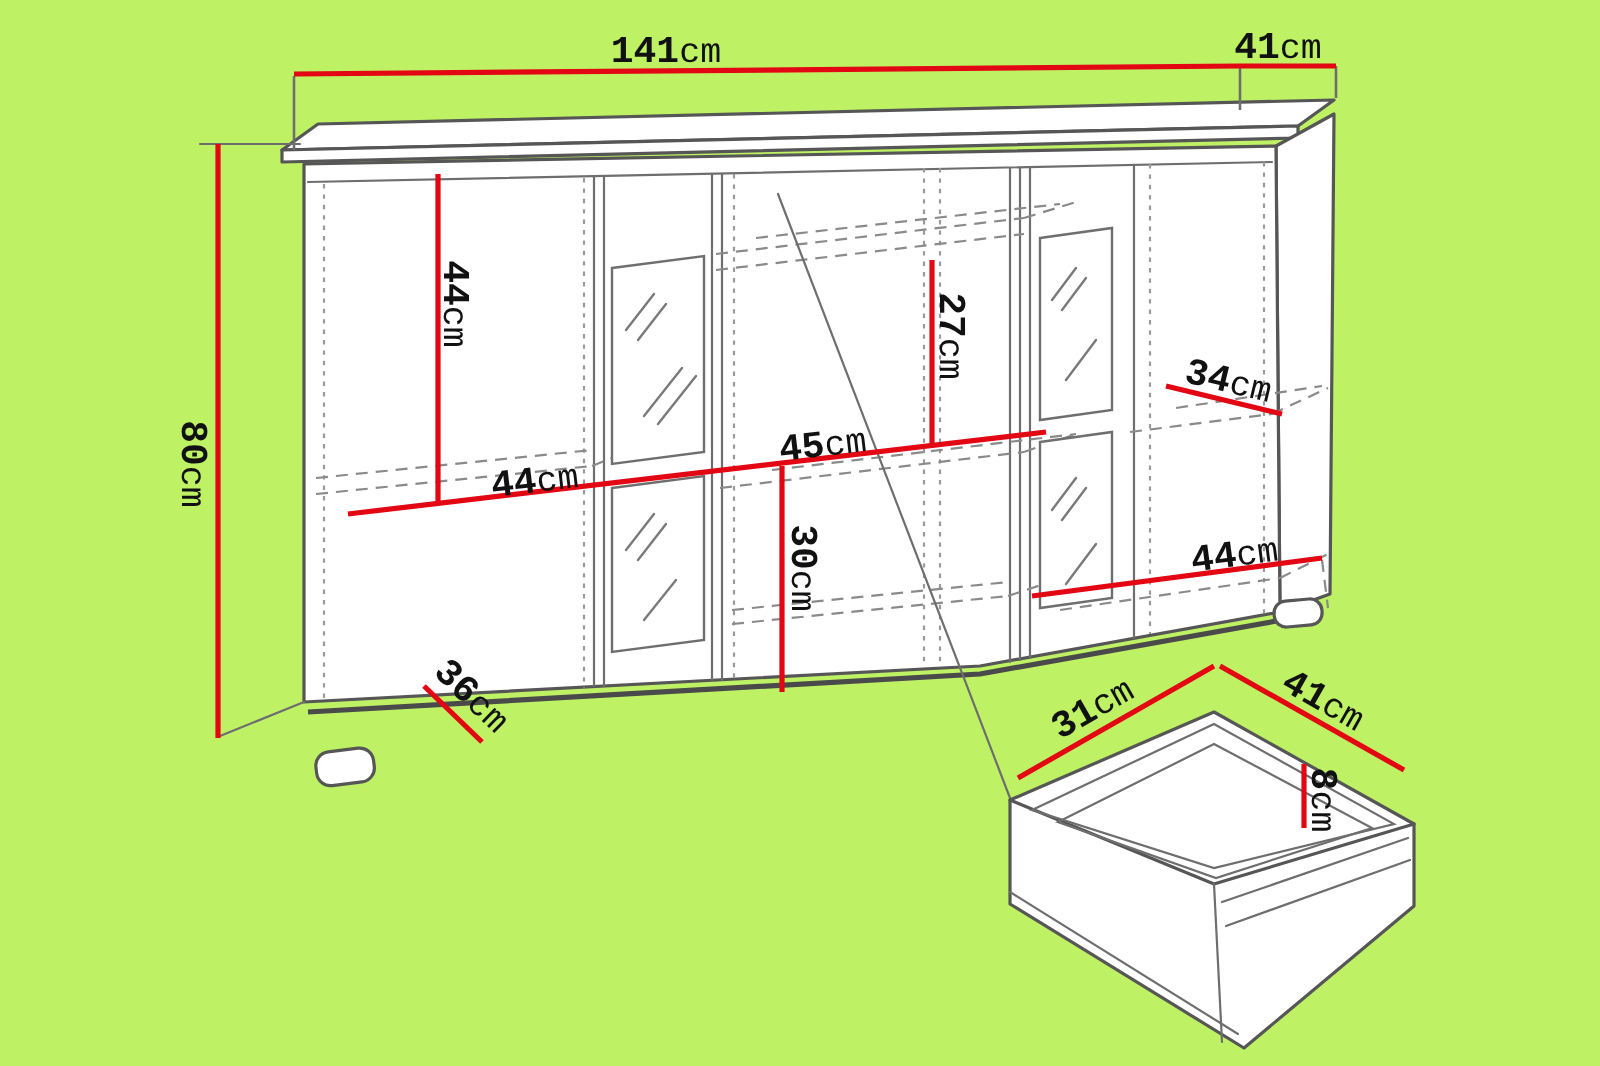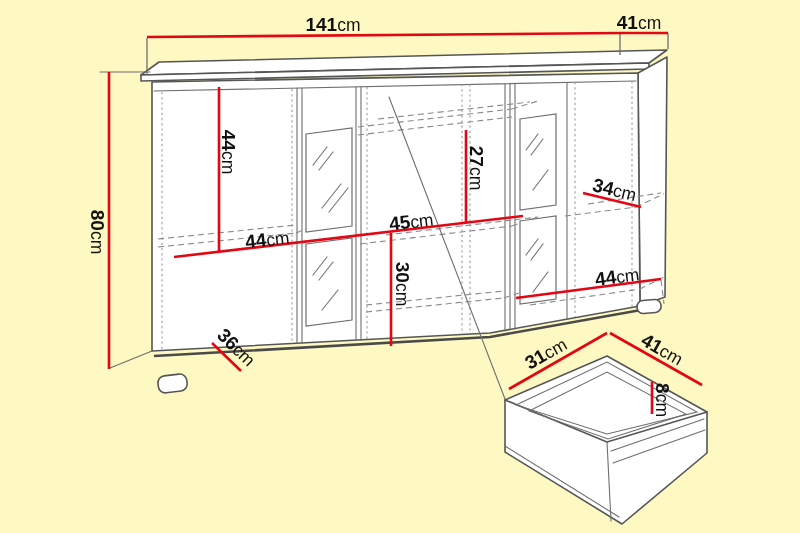--- a/index.html
+++ b/index.html
@@ -1,20 +1,20 @@
 <!DOCTYPE html>
 <html><head>
 <meta charset="utf-8">
 <style>
   html,body{margin:0;padding:0;background:#ffffff;}
   .stage{
     position:relative;
     width:800px;height:533px;
-    background:#fef9c3;
-    font-family:Liberation Sans, sans-serif;
+    background:#bef264;
+    font-family:Liberation Mono, monospace;
     overflow:hidden;
   }
   svg{display:block;}
   .dim-text{fill:#111111;font-size:19px;font-weight:bold;letter-spacing:0px;}
   .dim-text .unit{font-weight:normal;font-size:17.5px;}
   .outline{stroke:#565656;stroke-width:1.6;fill:none;stroke-linejoin:round;stroke-linecap:round;}
   .outline-fill{stroke:#565656;stroke-width:1.6;fill:#ffffff;stroke-linejoin:round;}
   .thin{stroke:#6e6e6e;stroke-width:1.1;fill:none;stroke-linecap:round;}
   .dash{stroke:#8a8a8a;stroke-width:1.1;fill:none;stroke-dasharray:6 4;}
   .dashv{stroke:#9a9a9a;stroke-width:1.1;fill:none;stroke-dasharray:2.2 3;}

